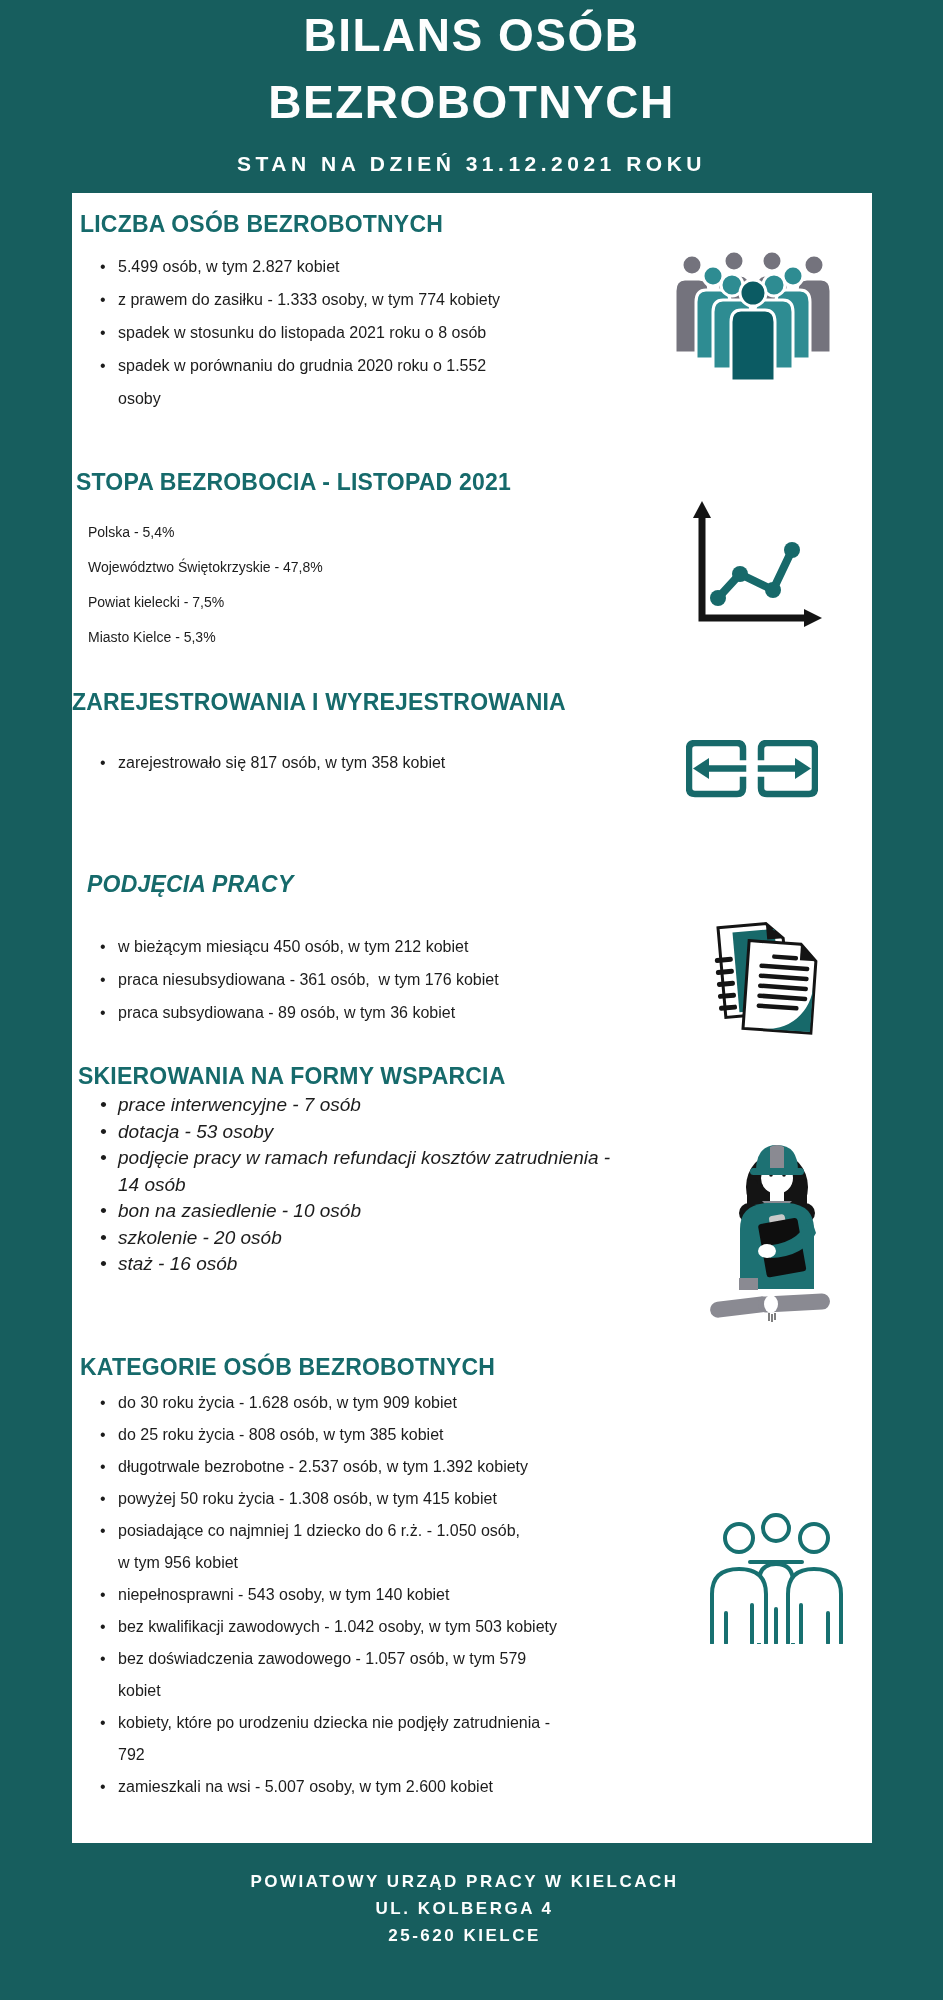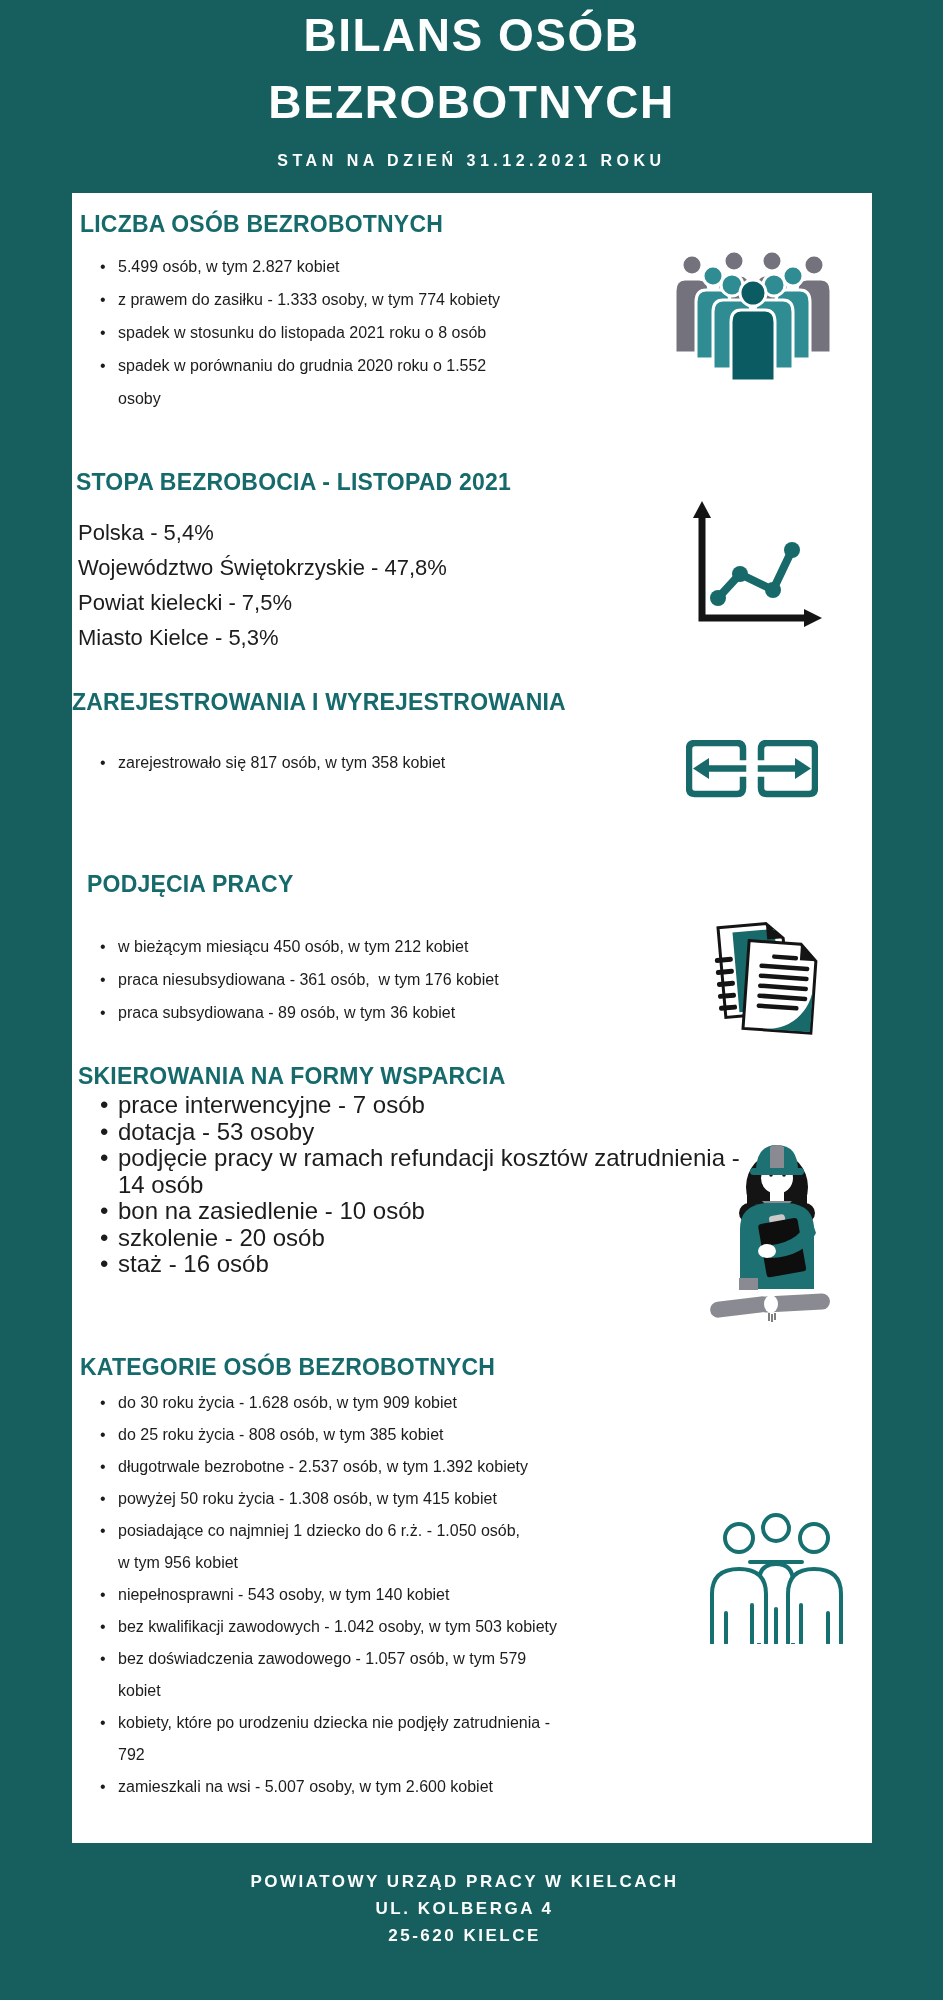--- a/index.html
+++ b/index.html
@@ -7,38 +7,38 @@
     --icon-teal:#17696a; --icon-teal-mid:#2e8c92; --icon-teal-dark:#0b5b63;
     --icon-gray:#74737d; --ink:#141414;
   }
   html,body{margin:0;padding:0;background:#0e3d3d;}
   .canvas{position:relative;width:943px;height:2000px;background:var(--frame);
     font-family:"Liberation Sans","DejaVu Sans",sans-serif;overflow:hidden;margin:0 auto;}
   
   .title{position:absolute;top:2px;left:0;right:0;text-align:center;color:#fdfefe;
     font-size:46px;font-weight:700;line-height:67px;letter-spacing:1.5px;white-space:pre-line;}
   .subtitle{position:absolute;top:152px;left:0;right:0;text-align:center;color:#fdfefe;
-    font-size:16px;font-weight:700;letter-spacing:4.5px;}
+    font-size:21px;font-weight:700;letter-spacing:4.5px;}
   
   .panel{position:absolute;left:72px;top:193px;width:800px;height:1650px;background:var(--panel);}
   .section{position:absolute;left:0;width:100%;}
   .section h2{margin:0;padding:0 0 0 8px;font-size:23px;line-height:28px;font-weight:700;
     color:var(--heading);letter-spacing:.2px;}
-  #s2 h2{padding-left:4px;} #s3 h2{padding-left:0;} #s4 h2{padding-left:15px;} #s5 h2{padding-left:6px;}
+  #s2 h2{padding-left:4px;} #s3 h2{padding-left:0;} #s4 h2{padding-left:15px;font-style:italic;} #s5 h2{padding-left:6px;}
   ul.bullets{list-style:none;margin:0;padding:0;}
   ul.bullets li{position:relative;padding-left:46px;padding-right:12px;color:var(--body);
     font-size:16px;line-height:33px;white-space:pre-wrap;}
   ul.bullets li::before{content:"\2022";position:absolute;left:28px;top:0;}
   ul.plain{list-style:none;margin:0;padding:0;}
-  ul.plain li{padding-left:6px;color:var(--body);font-size:22px;line-height:35px;white-space:pre-wrap;}
+  ul.plain li{padding-left:16px;color:var(--body);font-size:14px;line-height:35px;white-space:pre-wrap;}
   #s1{top:17px;}  #s1 ul{margin-top:12px;}
   #s2{top:275px;} #s2 ul{margin-top:19px;}
   #s3{top:495px;} #s3 ul{margin-top:29px;} #s3 li{line-height:35px;}
   #s4{top:677px;} #s4 ul{margin-top:32px;}
-  #s5{top:869px;} #s5 ul{margin-top:2px;}  #s5 li{font-size:24px;line-height:26.5px;}
+  #s5{top:869px;} #s5 ul{margin-top:2px;}  #s5 li{font-size:19px;line-height:26.5px;font-style:italic;}
   #s6{top:1160px;}#s6 ul{margin-top:6px;}  #s6 li{line-height:32px;}
   
   .icon{position:absolute;}
   #icon-people{left:600px;top:54px;}
   #icon-chart{left:616px;top:307px;}
   #icon-inout{left:614px;top:547px;}
   #icon-docs{left:640px;top:724px;}
   #icon-worker{left:628px;top:930px;}
   #icon-three{left:634px;top:1319px;}
   

